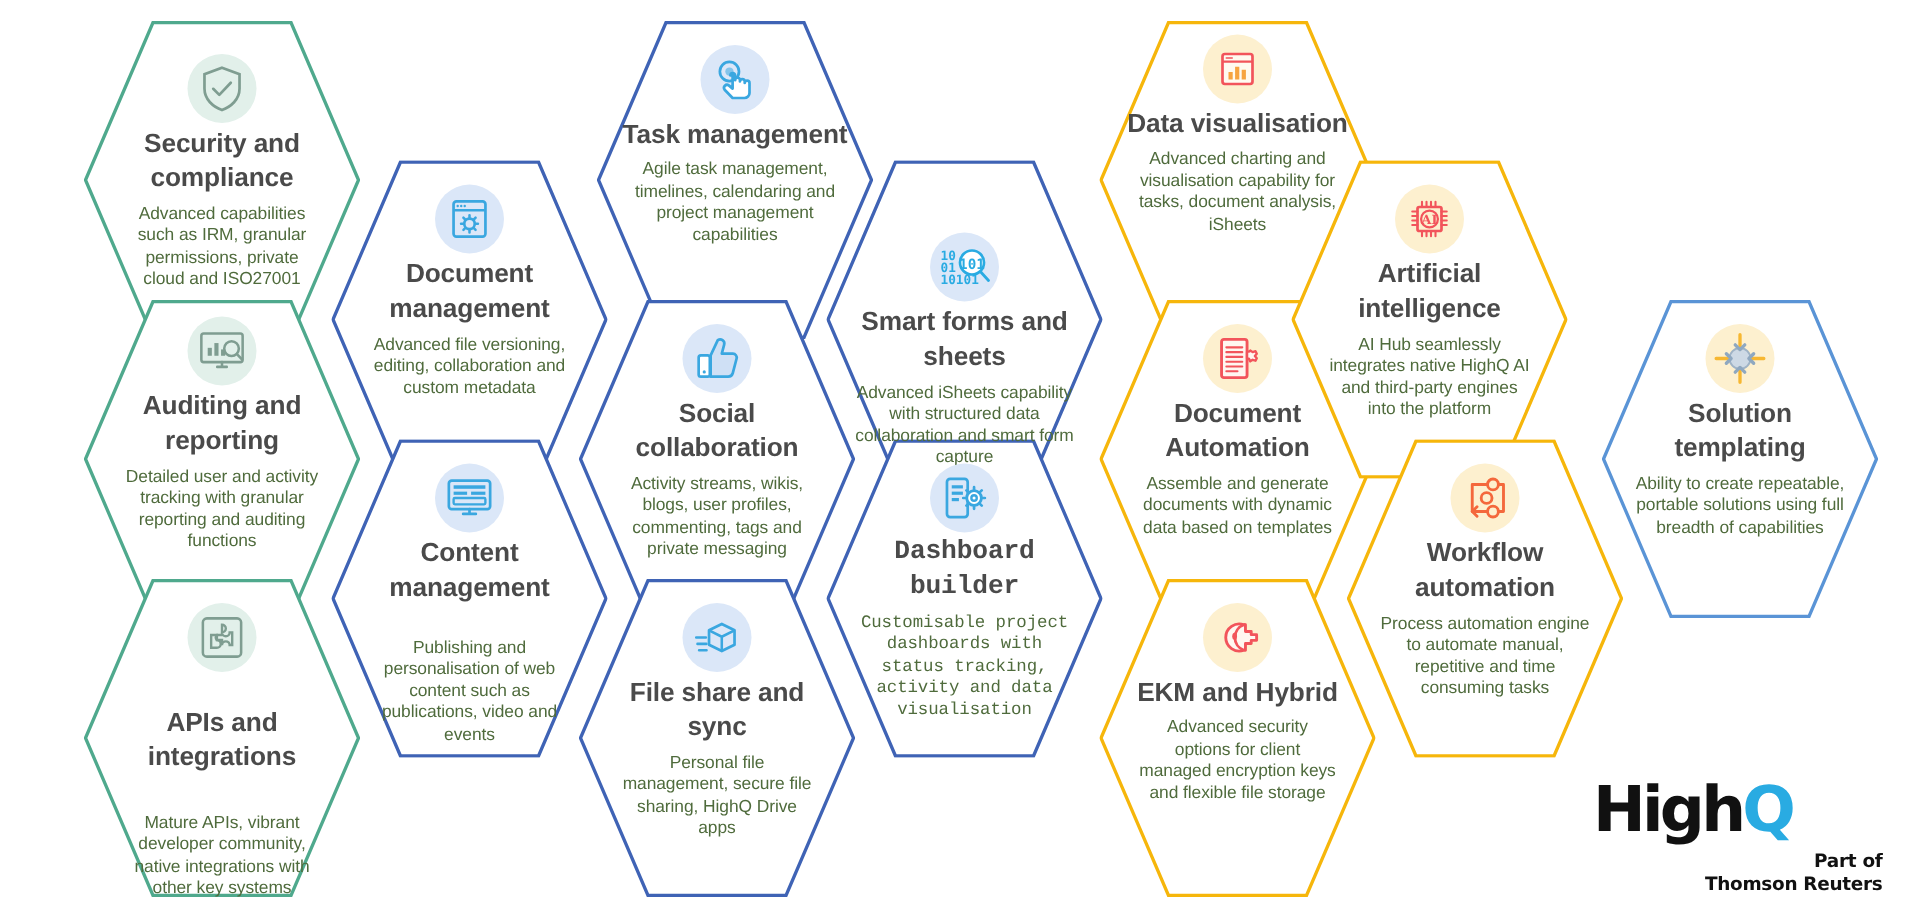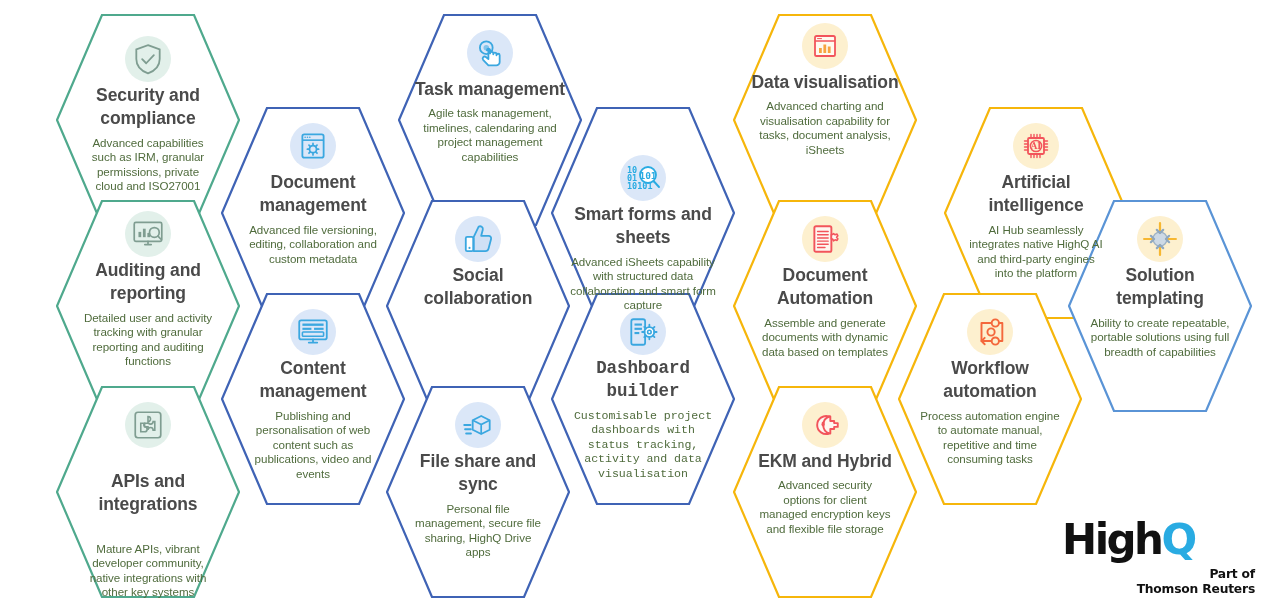--- a/index.html
+++ b/index.html
@@ -197,21 +197,21 @@
         <svg width="36" height="36" viewBox="0 0 34 34">
             <rect x="4" y="6" width="26" height="18" rx="1.8" fill="none" stroke="#3aa7e0" stroke-width="1.7"></rect>
             <path d="M13 27 h8 M17 24 v3" stroke="#3aa7e0" stroke-width="1.7" stroke-linecap="round"></path>
             <rect x="7" y="9" width="20" height="2.2" fill="#3aa7e0"></rect>
             <rect x="7" y="13" width="8.5" height="2" fill="#3aa7e0"></rect>
             <rect x="18" y="13" width="9" height="2" fill="#3aa7e0"></rect>
             <rect x="7" y="17" width="20" height="4" rx="0.8" fill="none" stroke="#3aa7e0" stroke-width="1.5"></rect>
           </svg>
       </div>
       <div class="hex-title">Content management</div>
-      <div class="hex-desc" style="width:134px;">Publishing and personalisation of web content such as publications, video and events</div>
+      <div class="hex-desc" style="width:134px;margin-top:16px;">Publishing and personalisation of web content such as publications, video and events</div>
     </div>
   </div>
 
   <div class="hex hex-blue" style="left:398px; top:14px;">
     <svg class="outline" viewBox="0 0 184 212">
         <polygon points="46,1 138,1 183,106 138,211 46,211 1,106"></polygon>
       </svg>
     <div class="content" style="padding-top:16px;">
       <div class="hex-icon" style="background:#dbe7f8;">
         <svg width="34" height="34" viewBox="0 0 32 32">
@@ -231,20 +231,21 @@
       </svg>
     <div class="content" style="padding-top:16px;">
       <div class="hex-icon" style="background:#dbe7f8;">
         <svg width="34" height="34" viewBox="0 0 32 32">
             <path d="M12 14 L16.5 4.5 a2.6 2.6 0 0 1 4 2.8 L19 13 h7 a2.4 2.4 0 0 1 2.3 3 l-2.4 9.2 a3 3 0 0 1-2.9 2.2 H12 z" fill="#cfe0f5" stroke="#3aa7e0" stroke-width="1.7" stroke-linejoin="round"></path>
             <rect x="4.5" y="14" width="7" height="13.4" rx="1.4" fill="#ffffff" stroke="#3aa7e0" stroke-width="1.7"></rect>
             <circle cx="8" cy="24.4" r="1" fill="#3aa7e0"></circle>
           </svg>
       </div>
       <div class="hex-title">Social collaboration</div>
+      <div class="hex-desc" style="width:140px;">Activity streams, wikis, blogs, user profiles, commenting, tags and private messaging</div>
     </div>
   </div>
 
   <div class="hex hex-blue" style="left:386px; top:386px;">
     <svg class="outline" viewBox="0 0 184 212">
         <polygon points="46,1 138,1 183,106 138,211 46,211 1,106"></polygon>
       </svg>
     <div class="content" style="padding-top:16px;">
       <div class="hex-icon" style="background:#dbe7f8;">
         <svg width="34" height="34" viewBox="0 0 32 32">
@@ -346,21 +347,21 @@
             <path d="M20 8 a8.5 8.5 0 1 0 0 16 h1 v-4.2 h3.6 v-2 h3.4 v-3.6 h-3.4 v-2 H21 V8 z" fill="#fff6f0" stroke="#f2545b" stroke-width="1.8" stroke-linejoin="round"></path>
             <path d="M21 8 h-1 a8.5 8.5 0 0 0 0 16" fill="none" stroke="#f2545b" stroke-width="1.8"></path>
             <ellipse cx="14.2" cy="15.2" rx="1.5" ry="2.2" fill="#f2545b"></ellipse>
           </svg>
       </div>
       <div class="hex-title">EKM and Hybrid</div>
       <div class="hex-desc" style="width:132px;">Advanced security options for client managed encryption keys and flexible file storage</div>
     </div>
   </div>
 
-  <div class="hex hex-yellow" style="left:944px; top:107px;">
+  <div class="hex hex-yellow" style="left:861px; top:107px;">
     <svg class="outline" viewBox="0 0 184 212">
         <polygon points="46,1 138,1 183,106 138,211 46,211 1,106"></polygon>
       </svg>
     <div class="content" style="padding-top:16px;">
       <div class="hex-icon" style="background:#fdf0cf;">
         <svg width="32" height="32" viewBox="0 0 32 32">
             <rect x="8" y="8" width="16" height="16" rx="1.2" fill="#fdf0cf" stroke="#f2545b" stroke-width="1.8"></rect>
             <circle cx="16" cy="16" r="5.6" fill="none" stroke="#f2545b" stroke-width="1.5"></circle>
             <text x="16" y="19.4" text-anchor="middle" font-family="DejaVu Serif, serif" font-size="8.5" font-weight="bold" fill="#f2545b">AI</text>
             <path d="M11 8 V4.5 M14 8 V4.5 M17 8 V4.5 M20 8 V4.5 M11 24 v3.5 M14 24 v3.5 M17 24 v3.5 M20 24 v3.5 M8 11 H4.5 M8 14 H4.5 M8 17 H4.5 M8 20 H4.5 M24 11 h3.5 M24 14 h3.5 M24 17 h3.5 M24 20 h3.5" stroke="#f2545b" stroke-width="1.4" stroke-linecap="round"></path>

